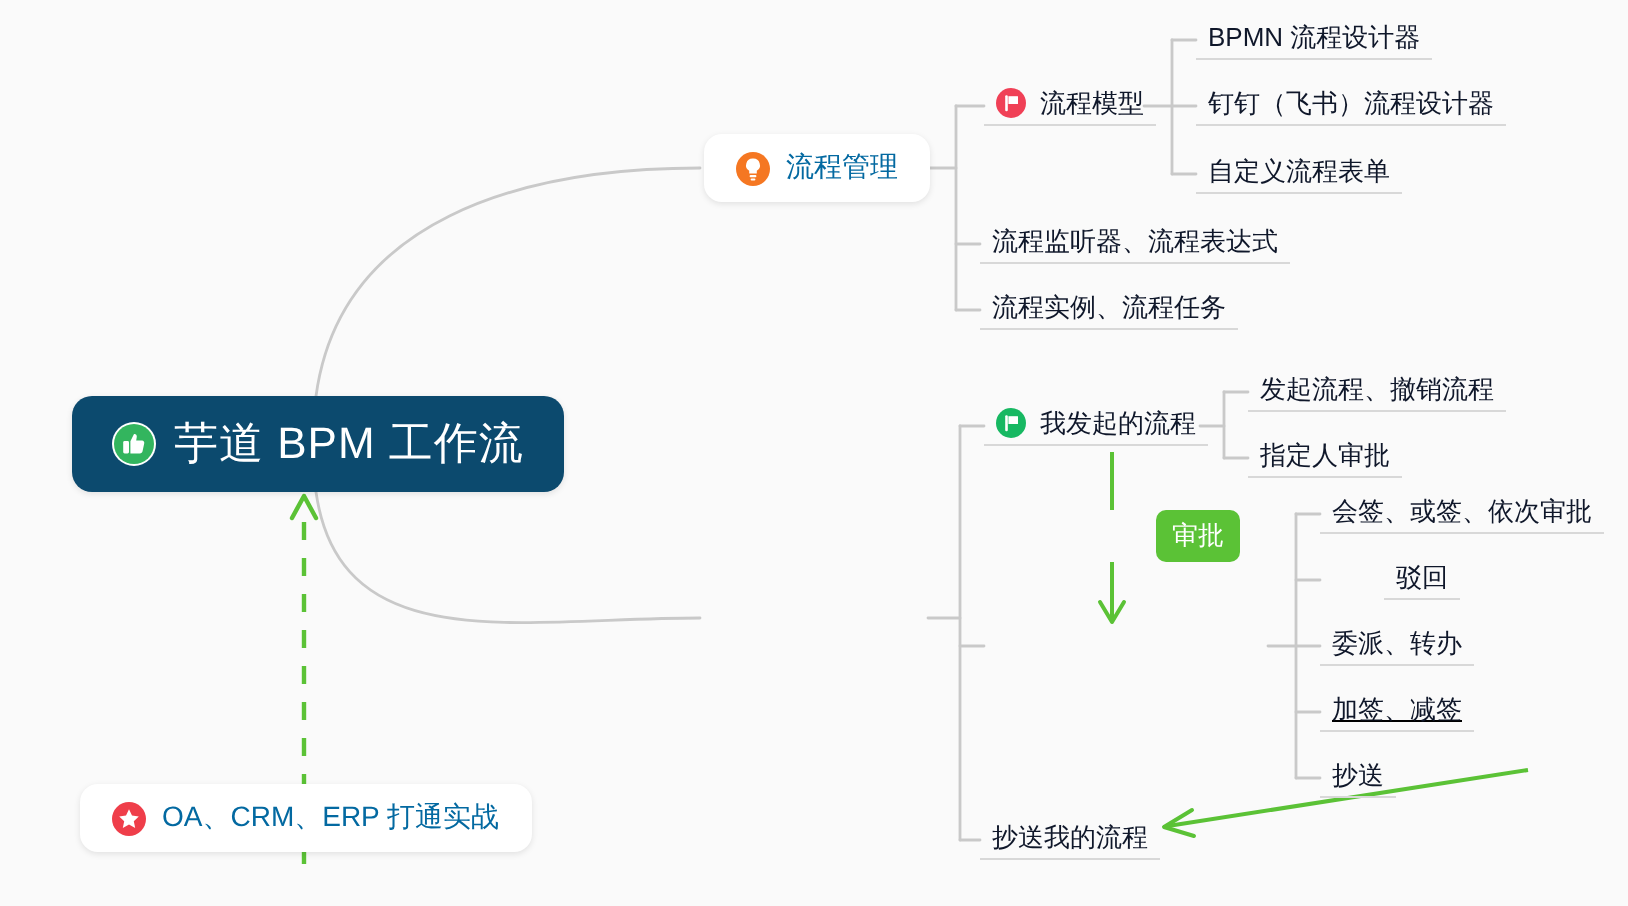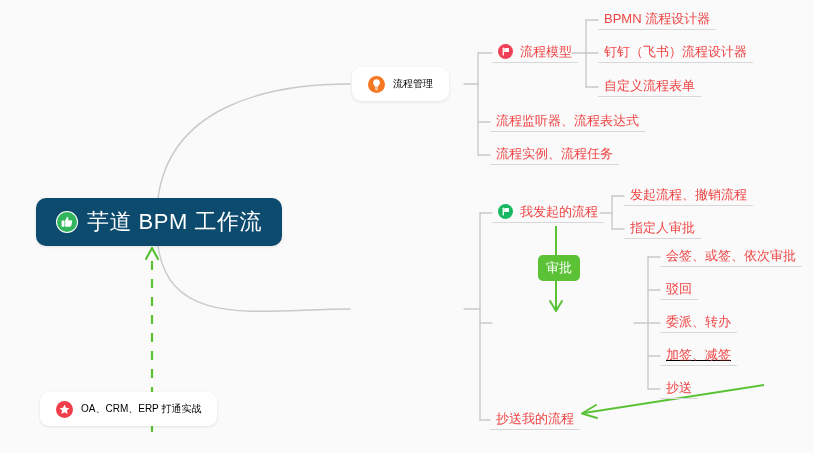--- a/index.html
+++ b/index.html
@@ -55,46 +55,47 @@
 
   
   .card-node {
     background: #ffffff;
     border-radius: 9px;
     padding: 0 16px;
     height: 34px;
     box-shadow: 0 1px 3px rgba(0,0,0,0.10);
   }
   .card-label {
-    color: #000000;
-    font-size: 10px;
+    color: #0369a1;
+    font-size: 14px;
     margin-left: 8px;
   }
 
   
   .line-node {
     padding: 0 6px 3px 6px;
     border-bottom: 1px solid #d8d8d8;
     height: 22px;
     align-items: flex-end;
   }
   .line-label {
-    color: #ef4444;
+    color: #0f172a;
     font-size: 13px;
     line-height: 15px;
   }
   .line-node .line-label.with-icon { margin-left: 7px; }
 
   
   .badge-node {
     background: #5bc236;
     border-radius: 5px;
     padding: 0 8px;
     height: 26px;
     justify-content: center;
+    margin-left: 40px;
   }
   .badge-label {
     color: #ffffff;
     font-size: 13px;
   }
 
   
   .icon {
     display: inline-flex;
     align-items: center;
@@ -239,21 +240,21 @@
   </div>
 
   <div class="node badge-node" style="left:538px; top:255px;">
     <span class="badge-label">审批</span>
   </div>
 
 
   <div class="node line-node" style="left:660px; top:245px;">
     <span class="line-label">会签、或签、依次审批</span>
   </div>
-  <div class="node line-node" style="left:660px; top:278px;text-align:center;">
+  <div class="node line-node" style="left:692px; top:278px;text-align:center;">
     <span class="line-label">驳回</span>
   </div>
   <div class="node line-node" style="left:660px; top:311px;">
     <span class="line-label">委派、转办</span>
   </div>
   <div class="node line-node" style="left:660px; top:344px;text-decoration:underline;">
     <span class="line-label">加签、减签</span>
   </div>
   <div class="node line-node" style="left:660px; top:377px;">
     <span class="line-label">抄送</span>

